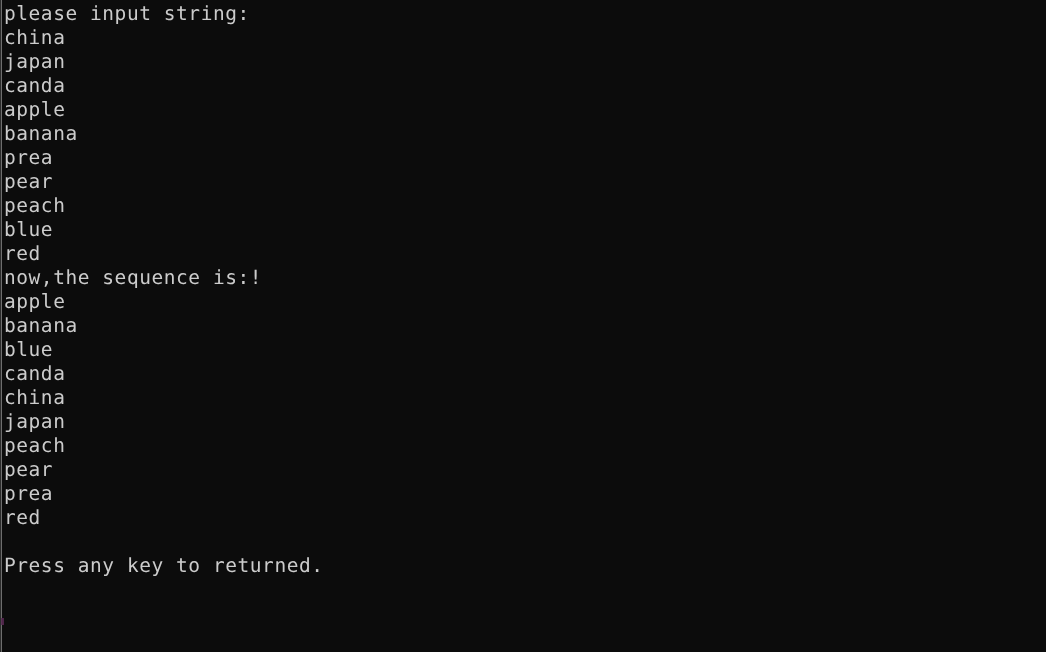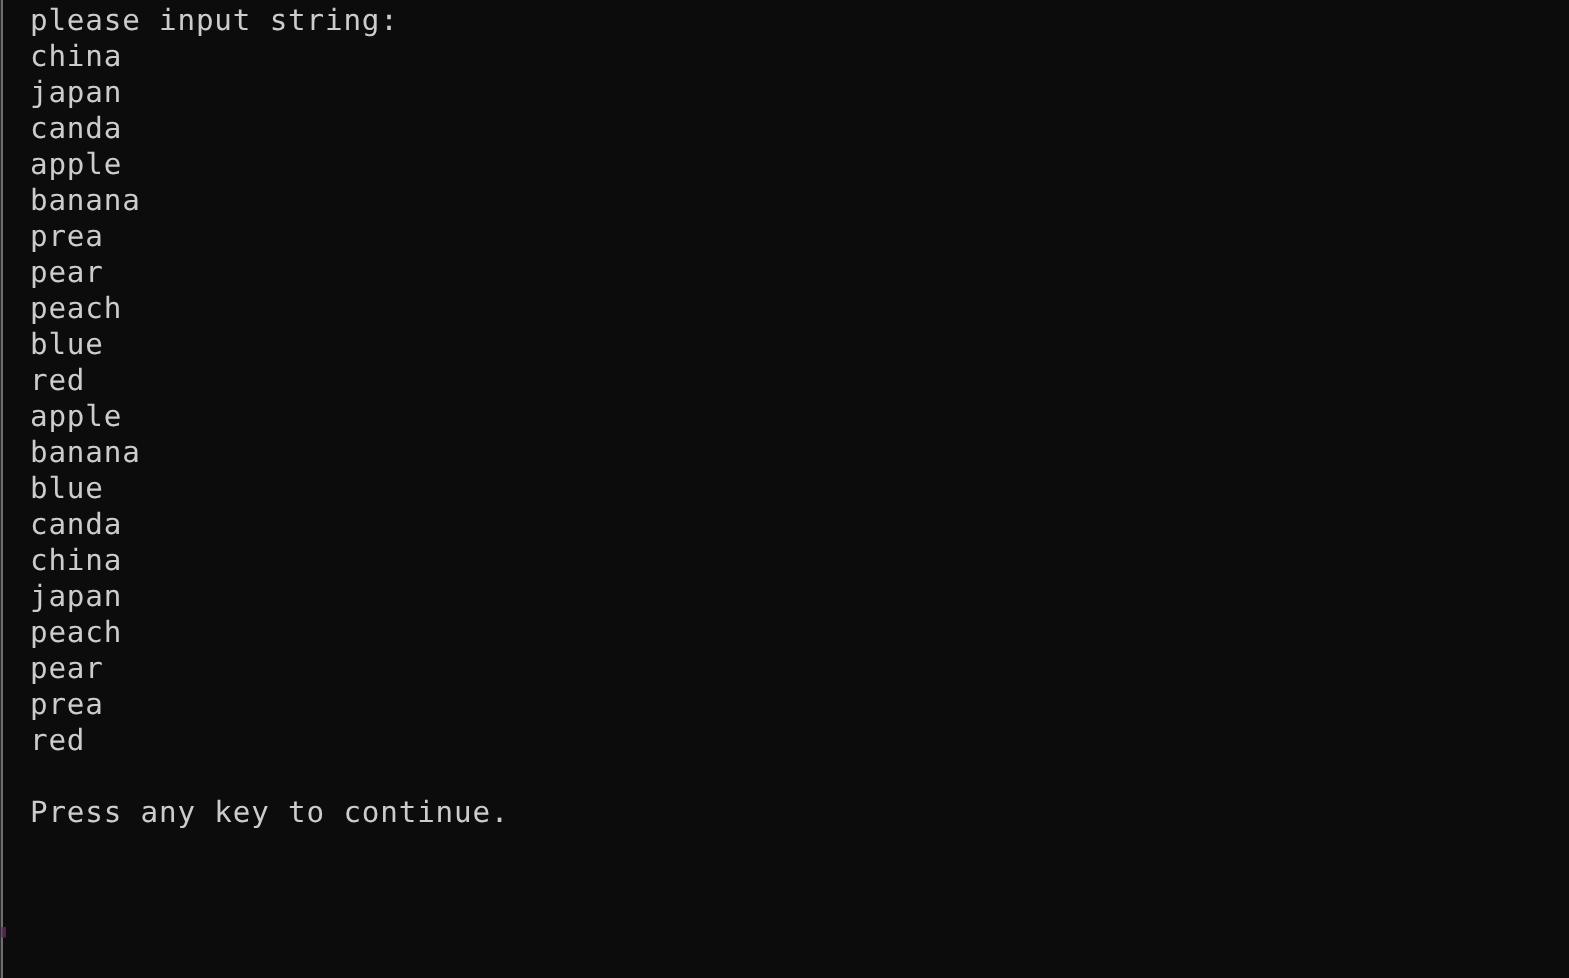--- a/index.html
+++ b/index.html
@@ -45,21 +45,21 @@
     height: 7px;
     background: #5a2a55;
     opacity: .85;
     z-index: 6;
     pointer-events: none;
   }
 
   
   #console-text {
     position: absolute;
-    left: 16px;
+    left: 0;
     top: 0;
     width: 880px;
     height: 652px;
     padding: 2px 0 0 4px;
     box-sizing: border-box;
     z-index: 2;
   }
 
   .console-line {
     display: block;
@@ -91,27 +91,28 @@
     <span class="console-line">china</span>
     <span class="console-line">japan</span>
     <span class="console-line">canda</span>
     <span class="console-line">apple</span>
     <span class="console-line">banana</span>
     <span class="console-line">prea</span>
     <span class="console-line">pear</span>
     <span class="console-line">peach</span>
     <span class="console-line">blue</span>
     <span class="console-line">red</span>
+    <span class="console-line">now,the sequence is:!</span>
     <span class="console-line">apple</span>
     <span class="console-line">banana</span>
     <span class="console-line">blue</span>
     <span class="console-line">canda</span>
     <span class="console-line">china</span>
     <span class="console-line">japan</span>
     <span class="console-line">peach</span>
     <span class="console-line">pear</span>
     <span class="console-line">prea</span>
     <span class="console-line">red</span>
     <span class="console-line blank"></span>
-    <span class="console-line">Press any key to continue.</span>
+    <span class="console-line">Press any key to returned.</span>
 
   </div>
 </div>
 
 </body></html>

